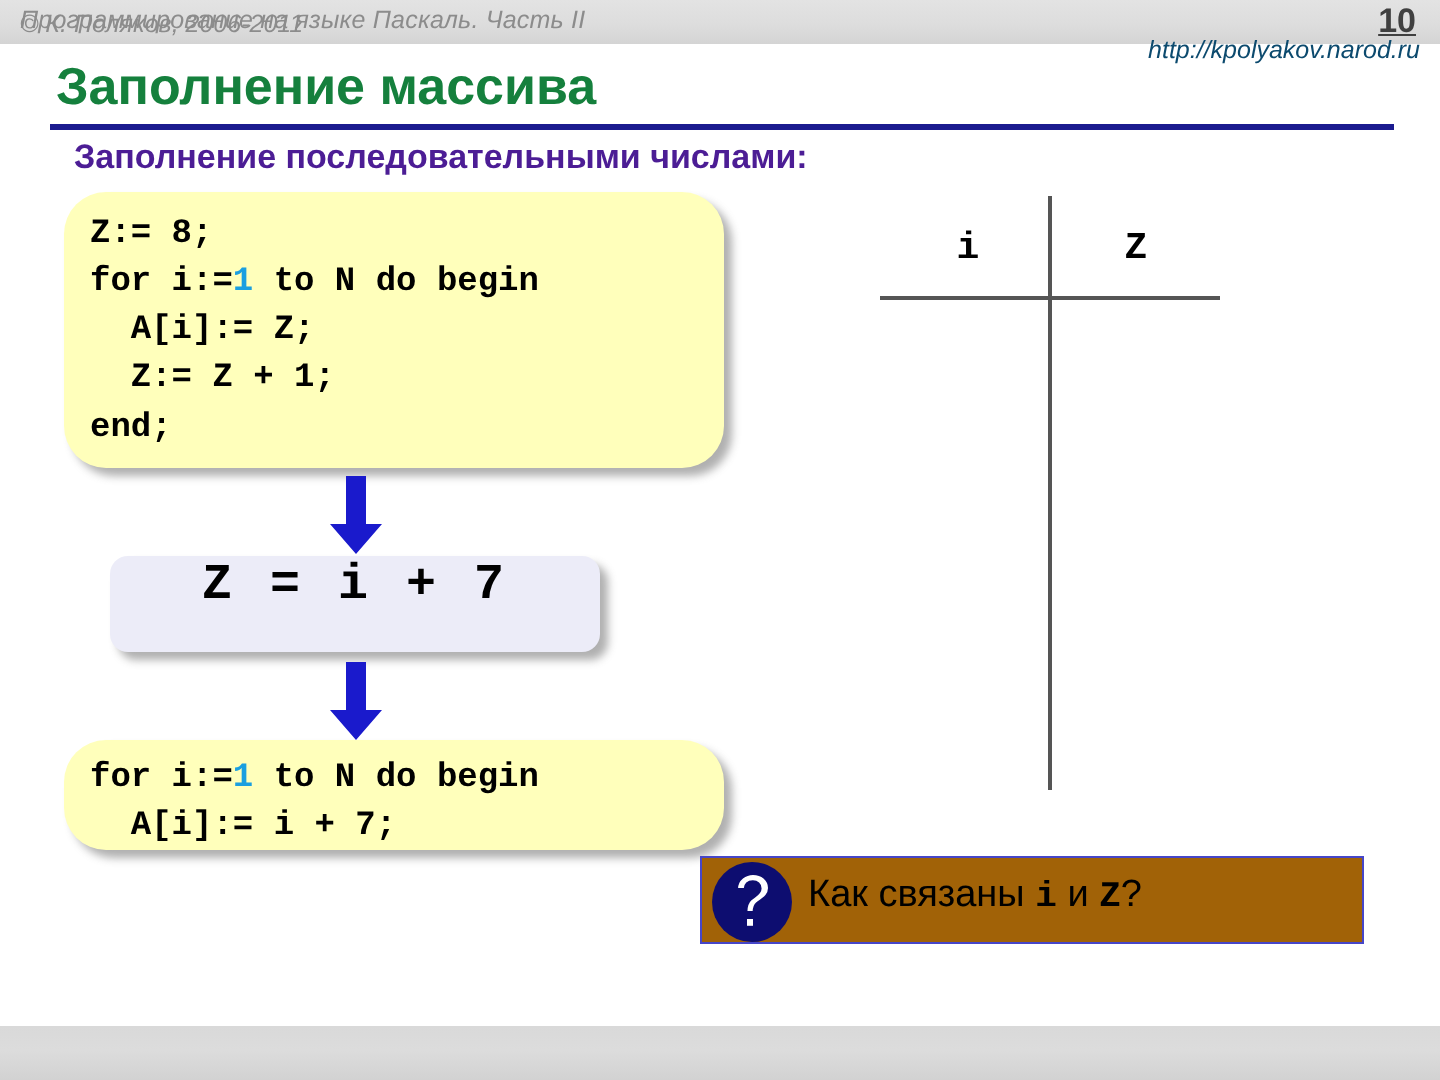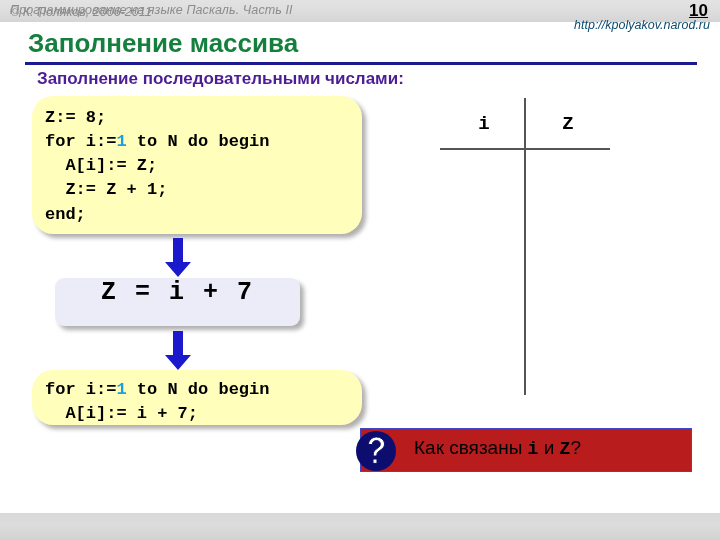--- a/index.html
+++ b/index.html
@@ -33,21 +33,21 @@
     color: #8c8c8c;
     white-space: nowrap;
     letter-spacing: 0.1px;
   }
   .slide-number {
     position: absolute;
     right: 12px;
     top: 1px;
     font-size: 17px;
     font-weight: bold;
-    color: #000000;
+    color: #404040;
     text-decoration: underline;
   }
 
   
   .slide-title {
     position: absolute;
     left: 28px;
     top: 28px;
     font-size: 26px;
     font-weight: bold;
@@ -157,25 +157,25 @@
     color: #000000;
     text-align: center;
     width: 40px;
   }
   #tbl-head-i { left: 464px; }
   #tbl-head-z { left: 548px; }
 
   
   #callout {
     position: absolute;
-    left: 360px;
+    left: 350px;
     top: 428px;
     width: 332px;
     height: 44px;
-    background: #b91c1c;
+    background: #a16207;
     border: 1.5px solid #4646c8;
     box-sizing: border-box;
   }
   #callout-text {
     position: absolute;
     left: 53px;
     top: 8px;
     font-size: 19px;
     color: #000000;
     white-space: nowrap;

